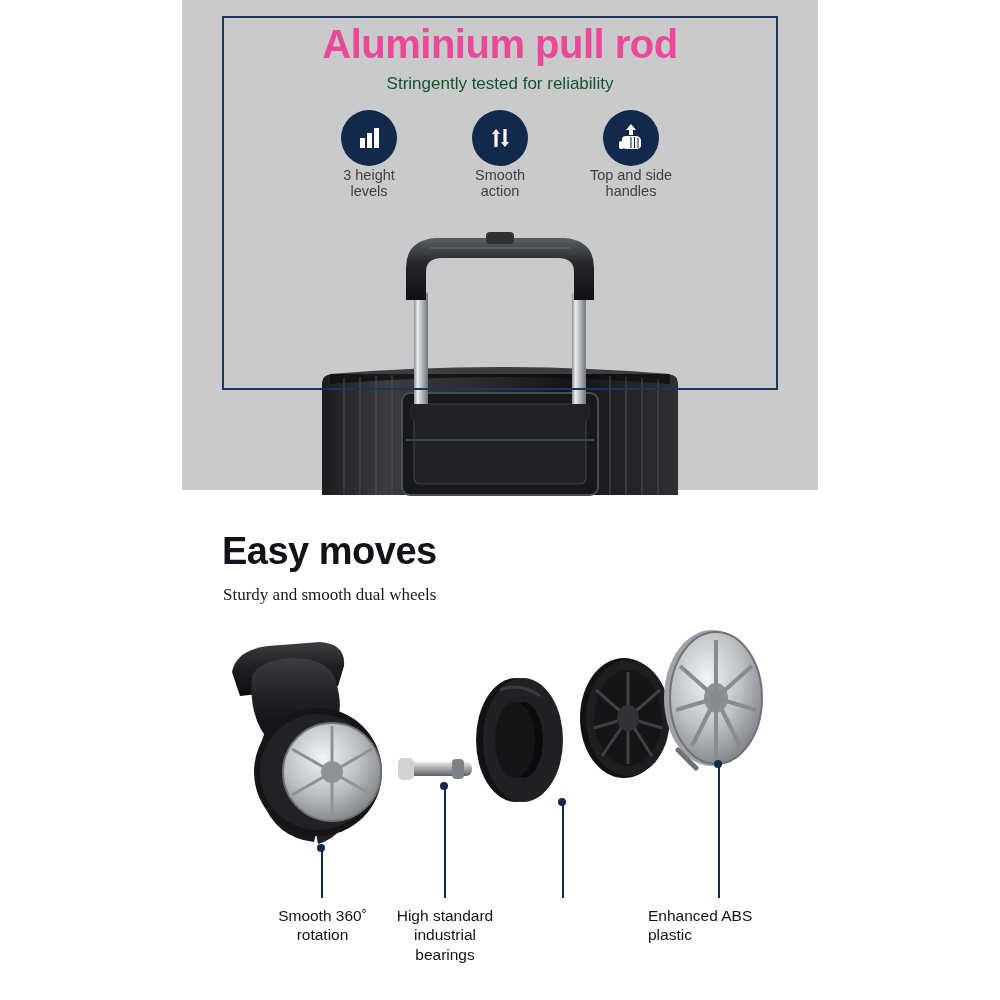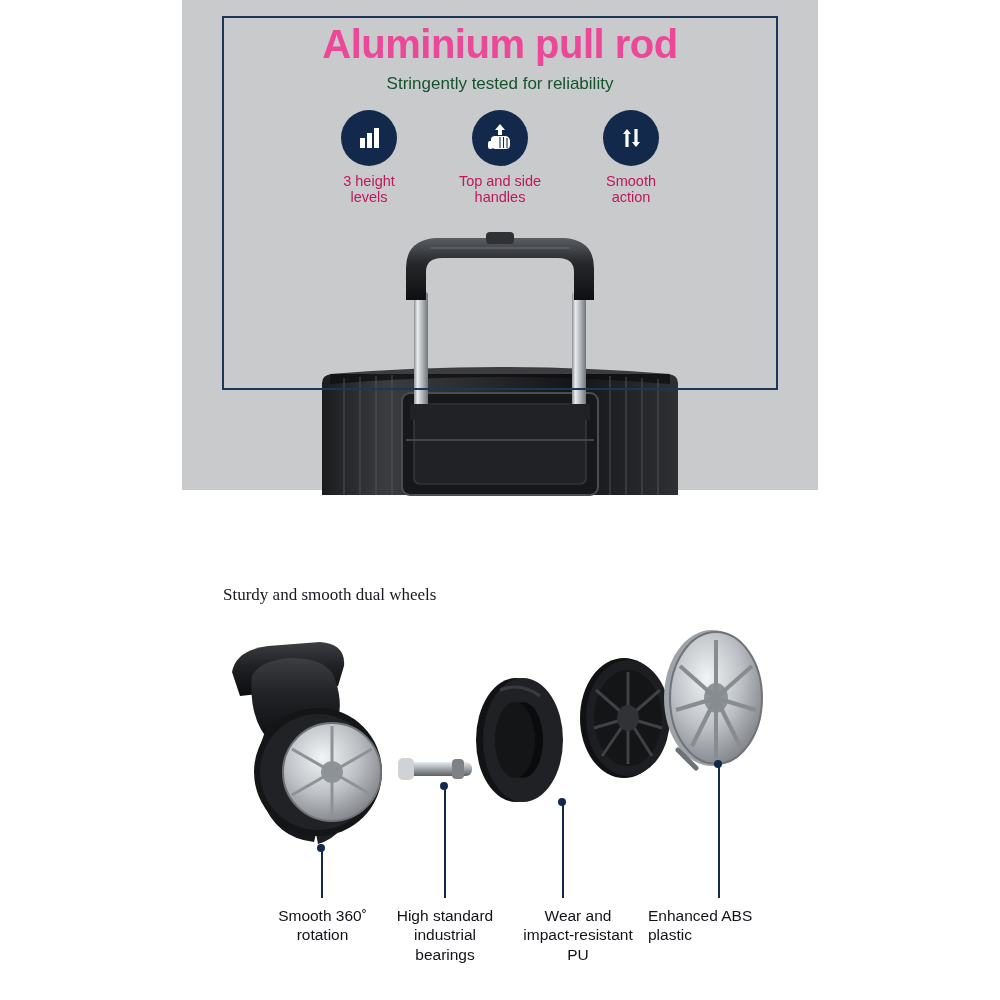--- a/index.html
+++ b/index.html
@@ -81,25 +81,25 @@
   .feature-circle {
     width: 56px;
     height: 56px;
     border-radius: 50%;
     background: #13294b;
     display: flex;
     align-items: center;
     justify-content: center;
   }
   .feature-label {
-    margin-top: 7px;
+    margin-top: 1px;
     text-align: center;
     font-size: 14.5px;
     line-height: 1.12;
-    color: #be185d;
+    color: #404040;
     font-weight: 400;
   }
 
   
   .case-wrap {
     position: absolute;
     left: 0;
     top: 0;
     width: 1000px;
     height: 500px;
@@ -240,59 +240,60 @@
         </svg>
       </div>
       <div class="feature-label">
         <span>3 height</span><br>
         <span>levels</span>
       </div>
     </div>
 
     <div class="feature">
       <div class="feature-circle">
+        <svg width="30" height="30" viewBox="0 0 30 30">
+          <g fill="#ffffff">
+            <path d="M11 6 L15 11 L12.6 11 L12.6 24 L9.4 24 L9.4 11 L7 11 Z"></path>
+            <path d="M20 24 L16 19 L18.4 19 L18.4 6 L21.6 6 L21.6 19 L24 19 Z"></path>
+          </g>
+        </svg>
+      </div>
+      <div class="feature-label">
+        <span>Smooth</span><br>
+        <span>action</span>
+      </div>
+    </div>
+
+    <div class="feature">
+      <div class="feature-circle">
         <svg width="34" height="34" viewBox="0 0 34 34">
           <g fill="#ffffff">
             <path d="M17 3 L22 9 L19 9 L19 14 L15 14 L15 9 L12 9 Z"></path>
             <path d="M8 18 C8 16 10 15 12 15 L21 15 C25 15 27 17 27 20 L27 24 C27 27 25 28 22 28 L13 28 C10 28 8 26 8 23 Z"></path>
             <rect x="5" y="20" width="5" height="8" rx="2"></rect>
           </g>
           <g stroke="#13294b" stroke-width="1.1">
             <path d="M17 16 L17 27"></path>
             <path d="M20.5 16 L20.5 27"></path>
             <path d="M24 17 L24 27"></path>
           </g>
         </svg>
       </div>
       <div class="feature-label">
         <span>Top and side</span><br>
         <span>handles</span>
       </div>
     </div>
 
-    <div class="feature">
-      <div class="feature-circle">
-        <svg width="30" height="30" viewBox="0 0 30 30">
-          <g fill="#ffffff">
-            <path d="M11 6 L15 11 L12.6 11 L12.6 24 L9.4 24 L9.4 11 L7 11 Z"></path>
-            <path d="M20 24 L16 19 L18.4 19 L18.4 6 L21.6 6 L21.6 19 L24 19 Z"></path>
-          </g>
-        </svg>
-      </div>
-      <div class="feature-label">
-        <span>Smooth</span><br>
-        <span>action</span>
-      </div>
-    </div>
-
   </div>
 </div>
 
 <div class="panel-bottom">
 
+  <div class="bottom-title">Easy moves</div>
   <div class="bottom-sub">Sturdy and smooth dual wheels</div>
 
   <svg style="position:absolute;left:0;top:0;width:1000px;height:500px;" viewBox="0 0 1000 500">
     <defs>
       <radialGradient id="hubGrad" cx="40%" cy="35%" r="70%">
         <stop offset="0%" stop-color="#f2f4f6"></stop>
         <stop offset="55%" stop-color="#bcc0c4"></stop>
         <stop offset="100%" stop-color="#7e8286"></stop>
       </radialGradient>
       <linearGradient id="blackPlastic" x1="0" y1="0" x2="0" y2="1">
@@ -402,25 +403,20 @@
       <span>Smooth 360˚</span><br>
       <span>rotation</span>
     </div>
 
     <div class="callout" style="left:378px; top:6px; width:134px;">
       <span>High standard</span><br>
       <span>industrial</span><br>
       <span>bearings</span>
     </div>
 
-    <div class="callout" style="left:512px; top:6px; width:132px;">
-      <span>Wear and</span><br>
-      <span>impact-resistant</span><br>
-      <span>PU</span>
-    </div>
 
     <div class="callout" style="left:648px; top:6px; width:140px; text-align:left;">
       <span>Enhanced ABS</span><br>
       <span>plastic</span>
     </div>
 
   </div>
 </div>
 
 </body></html>

